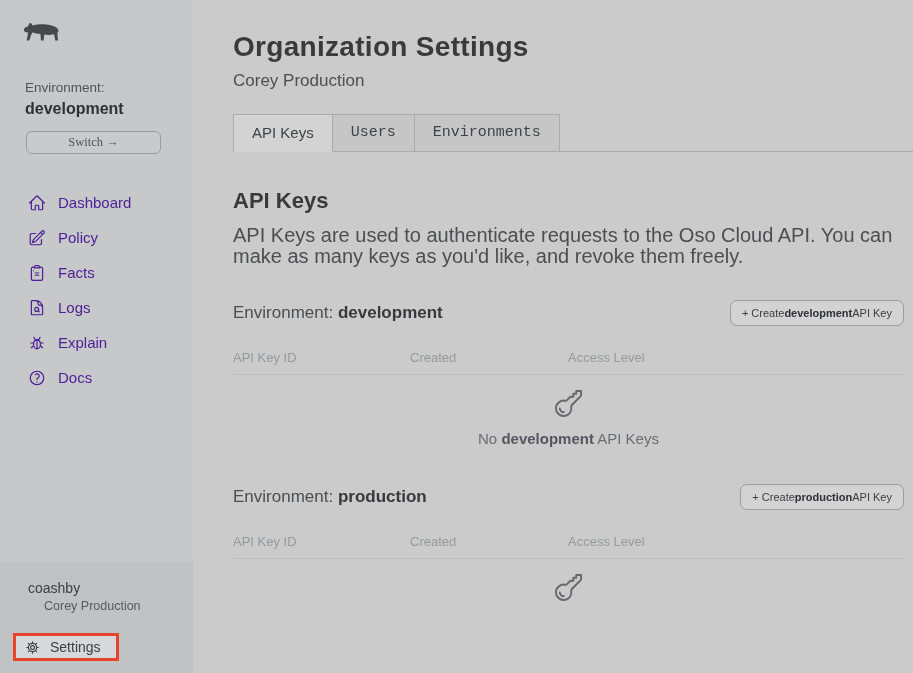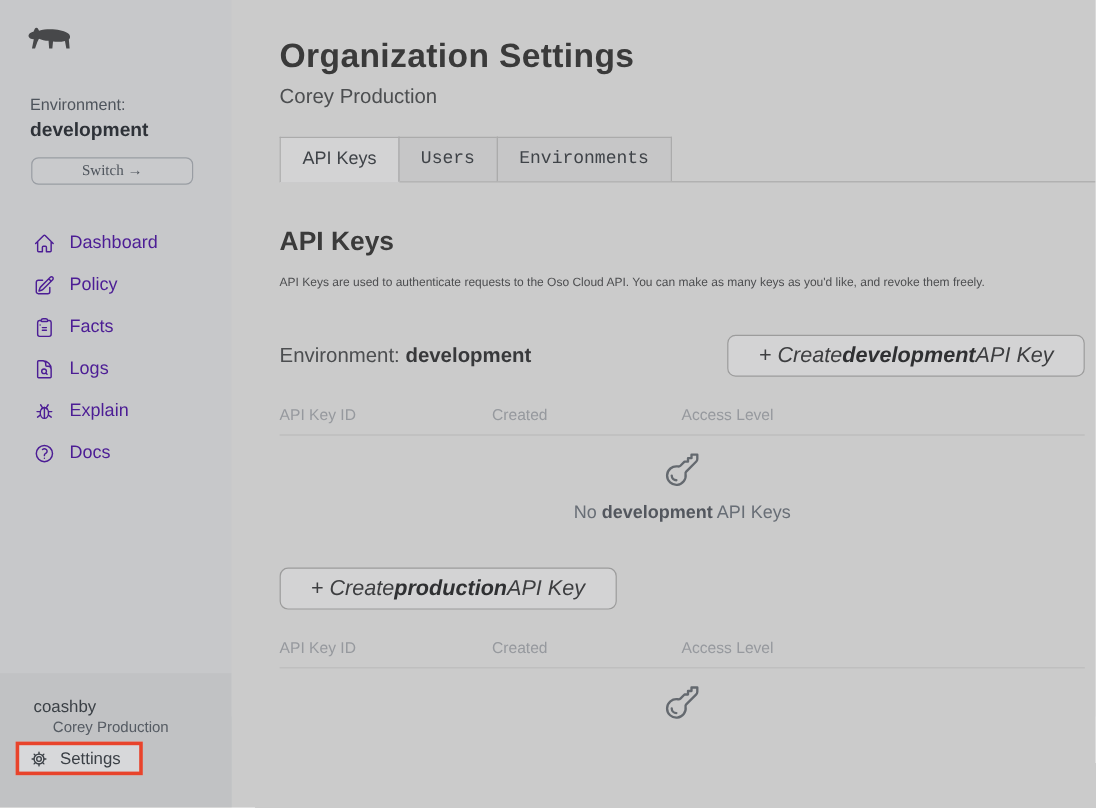--- a/index.html
+++ b/index.html
@@ -19,51 +19,51 @@
                 display:flex; align-items:center; justify-content:center; cursor:pointer;
                 font-family:Liberation Serif, serif; }
   .nav { margin-top:31px; }
   .nav-item { display:flex; align-items:center; gap:12px; padding:8.5px 0 8.5px 28px;
               font-size:15px; color:#4c1d95; cursor:pointer; }
   .nav-item svg { width:18px; height:18px; flex:0 0 auto; }
 
   .user-section { margin-top:auto; background:#c1c2c4; height:112px; padding:19px 0 0 13px; }
   .username { margin-left:15px; font-size:14px; color:#3b4046; }
   .user-org  { margin-left:31px; font-size:12.5px; color:#555b63; margin-top:3px; }
-  .settings-row { margin-top:5px; display:inline-flex; align-items:center; gap:10px;
+  .settings-row { margin-top:20px; display:inline-flex; align-items:center; gap:10px;
                   border:3px solid #e8432b; background:#d7d8da; padding:3px 15px 3px 9px;
                   font-size:14px; color:#3b4046; cursor:pointer; }
   .settings-row svg { width:15px; height:15px; }
   .logout-row { margin-top:4px; margin-left:15px; display:flex; align-items:center; gap:10px;
                 font-size:13px; color:#4e545c; cursor:pointer; }
   .logout-row svg { width:14px; height:14px; }
 
   
   .main { position:absolute; left:193px; top:0; width:720px; height:597px;
           background:#cbcbcb; padding:31px 9px 0 40px; }
   .page-title { font-size:28px; font-weight:700; color:#3a3a3a; letter-spacing:0.3px; }
   .page-subtitle { font-size:17px; color:#4c4e50; margin-top:8px; }
 
   .tabbar { margin-top:23px; margin-right:-9px; display:flex; border-bottom:1px solid #ababab; }
   .tab { padding:9px 18px 10px 18px; font-size:15px; color:#3f4348; background:#c6c6c7;
          border:1px solid #ababab; border-bottom:none; cursor:pointer; }
   .tab + .tab { margin-left:-1px;font-family:Liberation Mono, monospace; }
   .tab.active { background:#d3d3d4; margin-bottom:-1px; border-bottom:1px solid #d3d3d4; }
 
   .section-heading { margin-top:36px; font-size:22px; font-weight:700; color:#3a3a3a; }
-  .section-desc { margin-top:11px; font-size:10px; line-height:21px; color:#4d4e50; max-width:676px; }
+  .section-desc { margin-top:11px; font-size:20px; line-height:21px; color:#4d4e50; max-width:676px; }
 
   .env-section { margin-top:33px; }
   .env-section + .env-section { margin-top:37px; }
   .env-header { display:flex; justify-content:space-between; align-items:center; }
   .env-title { font-size:17px; color:#4c4e50; }
   .env-title b { color:#38393b; }
   .create-btn { display:inline-flex; align-items:center; border:1px solid #9c9c9c; border-radius:7px;
-                background:#d3d3d4; padding:6px 25px; font-size:18px; color:#3d3e40; cursor:pointer;
-                font-family:"Liberation Sans", sans-serif;font-style:italic; }
+                background:#d3d3d4; padding:6px 11px; font-size:11px; color:#3d3e40; cursor:pointer;
+                font-family:"Liberation Sans", sans-serif; }
   .create-btn b { color:#2f3032; }
   .table-head { display:grid; grid-template-columns:177px 158px 1fr; margin-top:24px;
                 padding-bottom:9px; border-bottom:1px solid #bcbcbc; font-size:13px; color:#96999e; }
   .empty-state { text-align:center; margin-top:13px; }
   .key-icon { display:inline-block; width:31px; height:31px; color:#64696f; transform:rotate(180deg); }
   .key-icon svg { width:31px; height:31px; }
   .empty-text { margin-top:7px; font-size:15px; color:#686e76; }
   .empty-text b { color:#53575e; }
 </style>
 </head>
@@ -173,20 +173,21 @@
           <svg viewBox="0 0 24 24" fill="none" stroke="currentColor" stroke-width="1.5" stroke-linecap="round" stroke-linejoin="round">
             <path d="M15.75 5.25a3 3 0 013 3m3 0a6 6 0 01-7.029 5.912c-.563-.097-1.159.026-1.563.43L10.5 17.25H8.25v2.25H6v2.25H2.25v-2.818c0-.597.237-1.17.659-1.591l6.499-6.499c.404-.404.527-1 .43-1.563A6 6 0 1121.75 8.25z"></path>
           </svg>
         </span>
         <div class="empty-text"><span>No </span><b>development</b><span> API Keys</span></div>
       </div>
     </section>
 
     <section class="env-section">
       <div class="env-header">
+        <div class="env-title"><span>Environment: </span><b>production</b></div>
         <button class="create-btn">
             <span>+ Create </span>
             <b>production</b>
             <span> API Key</span>
           </button>
       </div>
       <div class="table-head">
         <span>API Key ID</span>
         <span>Created</span>
         <span>Access Level</span>

